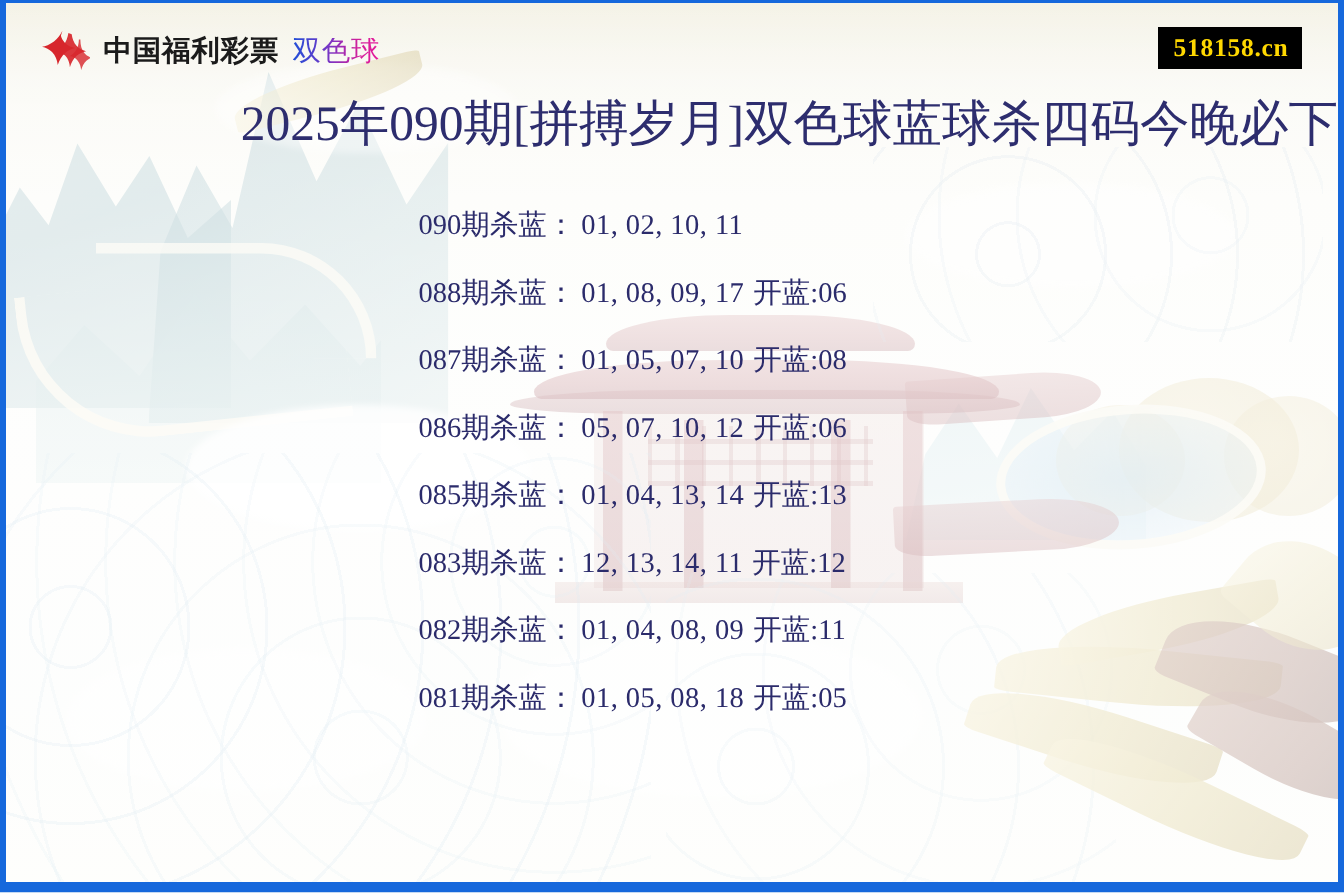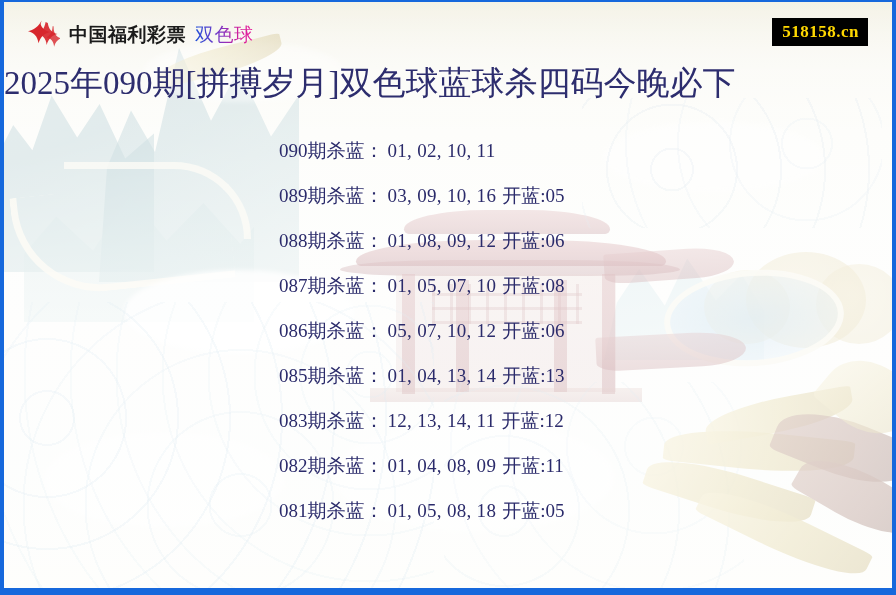--- a/index.html
+++ b/index.html
@@ -300,21 +300,21 @@
     padding: 4px 9px 4px 10px;
     line-height: 1.15;
     white-space: nowrap;
   }
   .site-badge .dom { letter-spacing: .5px; }
 
   
   .title {
     position: absolute;
     left: 0; right: 0; top: 60px;
-    text-align: left;
+    text-align: right;
     font-family: "Liberation Serif", "DejaVu Serif", serif;
     font-size: 33px;
     line-height: 42px;
     color: #2d2d6e;
     letter-spacing: 0px;
     white-space: nowrap;
   }
 
   
   .rows {
@@ -414,24 +414,21 @@
     </div>
   </div>
 
   <div class="title">2025年090期[拼搏岁月]双色球蓝球杀四码今晚必下</div>
 
   <div class="rows">
     <div class="row">
       <span class="label">090期杀蓝：</span><span class="nums">01, 02, 10, 11</span><span class="open"></span>
     </div>
     <div class="row">
-      <span class="label">089期杀蓝：</span><span class="nums">03, 09, 10, 16</span><span class="open">开蓝:05</span>
-    </div>
-    <div class="row">
-      <span class="label">088期杀蓝：</span><span class="nums">01, 08, 09, 12</span><span class="open">开蓝:06</span>
+      <span class="label">088期杀蓝：</span><span class="nums">01, 08, 09, 17</span><span class="open">开蓝:06</span>
     </div>
     <div class="row">
       <span class="label">087期杀蓝：</span><span class="nums">01, 05, 07, 10</span><span class="open">开蓝:08</span>
     </div>
     <div class="row">
       <span class="label">086期杀蓝：</span><span class="nums">05, 07, 10, 12</span><span class="open">开蓝:06</span>
     </div>
     <div class="row">
       <span class="label">085期杀蓝：</span><span class="nums">01, 04, 13, 14</span><span class="open">开蓝:13</span>
     </div>

